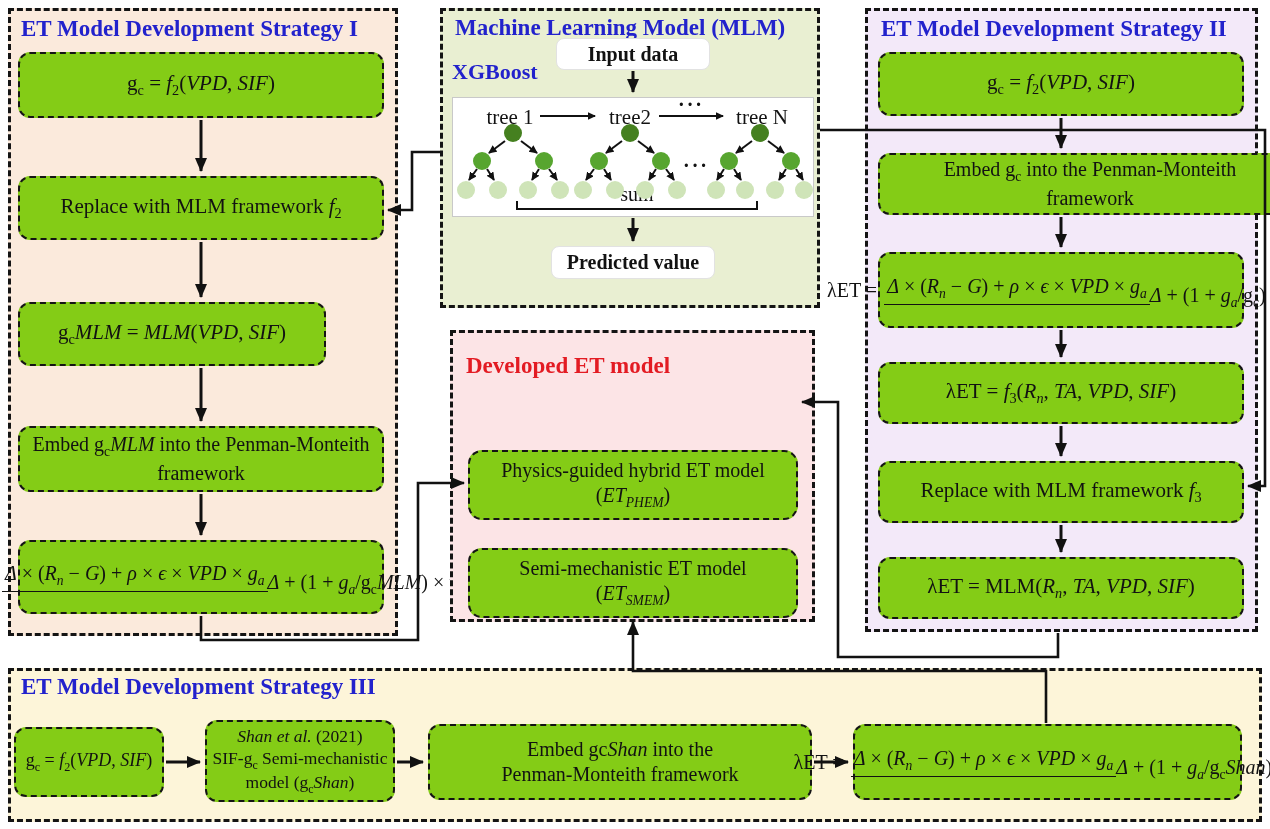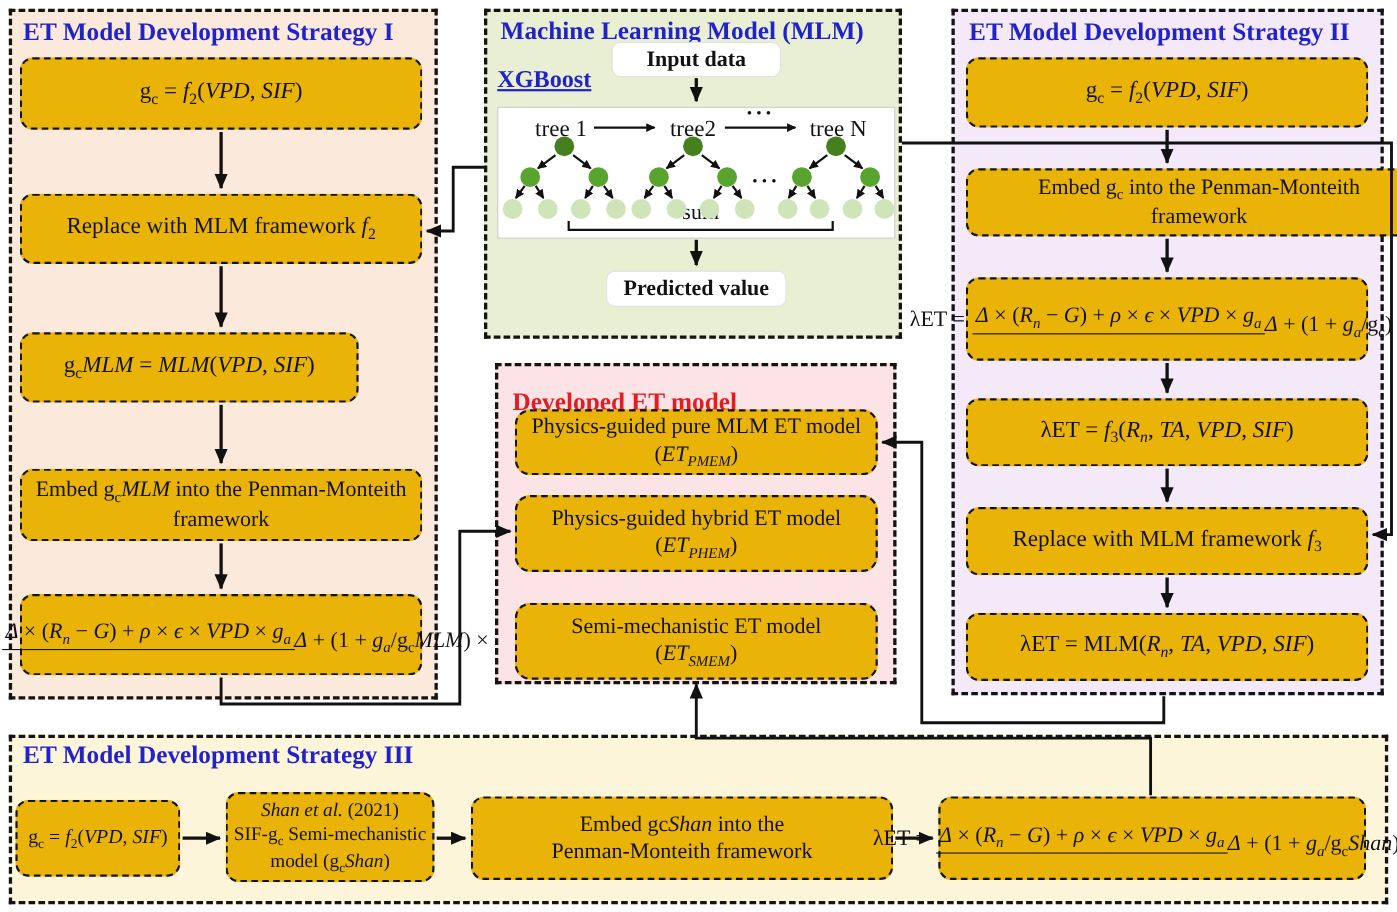--- a/index.html
+++ b/index.html
@@ -6,37 +6,37 @@
     --title-blue:#2222cc; --title-red:#e31b23;
     --s1-bg:#fbeadc; --mlm-bg:#e9efd2; --s2-bg:#f3e9f9; --dev-bg:#fce4e6; --s3-bg:#fdf5d9;
     --tree-root:#45801f; --tree-child:#57a52f; --tree-leaf:#cfe4b8;
   }
   html,body{margin:0;padding:0;background:#fff;}
   .canvas{position:relative;width:1270px;height:829px;background:#ffffff;
           font-family:"Liberation Serif",serif;color:#121212;overflow:hidden;}
   .panel{position:absolute;border:3px dashed #141414;box-sizing:border-box;}
   .panel-title{position:absolute;font-weight:bold;font-size:23px;color:var(--title-blue);white-space:nowrap;}
   .panel-title.red{color:var(--title-red);margin-top:16px;}
-  .box{position:absolute;background:#eab308;border:2.5px dashed #141414;border-radius:12px;
+  .box{position:absolute;background:#84cc16;border:2.5px dashed #141414;border-radius:12px;
        display:flex;flex-direction:column;align-items:center;justify-content:center;
        text-align:center;font-size:21px;line-height:1.25;padding:2px 4px;box-sizing:border-box;}
   .box.f20{font-size:20px;}
   .box.f18{font-size:18px;}
   .box.f175{font-size:17.5px;}
   .formula{display:flex;align-items:center;justify-content:center;gap:7px;font-size:20px;white-space:nowrap;}
   .frac{display:inline-flex;flex-direction:row;align-items:center;line-height:1.18;}
   .frac .num{padding:0 3px 1px;border-bottom:1.6px solid #121212;}
   .frac .den{padding-top:15px;}
   .mini{position:absolute;background:#fff;border:1px solid #e2e2e2;border-radius:8px;
         display:flex;align-items:center;justify-content:center;font-weight:bold;font-size:20px;box-sizing:border-box;}
   .innerbox{position:absolute;background:#fff;border:1px solid #c9c9c9;box-sizing:border-box;}
   .lbl{position:absolute;transform:translate(-50%,-50%);font-size:21px;white-space:nowrap;}
   .lbl.dots{font-weight:bold;font-size:20px;letter-spacing:2px;}
   .lbl.small{font-size:20px;}
-  .algo{position:absolute;font-weight:bold;font-size:22px;color:var(--title-blue);white-space:nowrap;text-decoration:underline;}
+  .algo{position:absolute;font-weight:bold;font-size:22px;color:var(--title-blue);white-space:nowrap;}
   .overlay{position:absolute;left:0;top:0;pointer-events:none;}
   .n-root{fill:var(--tree-root);} .n-child{fill:var(--tree-child);} .n-leaf{fill:var(--tree-leaf);}
   sub{font-size:68%;}
   i{font-style:italic;}
 </style>
 </head>
 <body>
 
 <div class="canvas">
 
@@ -109,24 +109,20 @@
   <div class="box" style="left:878px;top:461px;width:366px;height:62px;">
     <span>Replace with MLM framework <i>f</i><sub>3</sub></span>
   </div>
   <div class="box" style="left:878px;top:557px;width:366px;height:62px;">
     <span>λET = MLM(<i>R<sub>n</sub></i>, <i>TA</i>, <i>VPD</i>, <i>SIF</i>)</span>
   </div>
 
   <section class="panel" style="left:450px;top:330px;width:365px;height:292px;background:var(--dev-bg);">
     <div class="panel-title red" style="left:13px;top:4px;">Developed ET model</div>
   </section>
-  <div class="box f20" style="left:468px;top:372px;width:330px;height:60px;border-radius:14px;">
-    <span>Physics-guided pure MLM ET model</span>
-    <span>(<i>ET<sub>PMEM</sub></i>)</span>
-  </div>
   <div class="box f20" style="left:468px;top:450px;width:330px;height:70px;border-radius:14px;">
     <span>Physics-guided hybrid ET model</span>
     <span>(<i>ET<sub>PHEM</sub></i>)</span>
   </div>
   <div class="box f20" style="left:468px;top:548px;width:330px;height:70px;border-radius:14px;">
     <span>Semi-mechanistic ET model</span>
     <span>(<i>ET<sub>SMEM</sub></i>)</span>
   </div>
 
   <section class="panel" style="left:8px;top:668px;width:1254px;height:154px;background:var(--s3-bg);">

